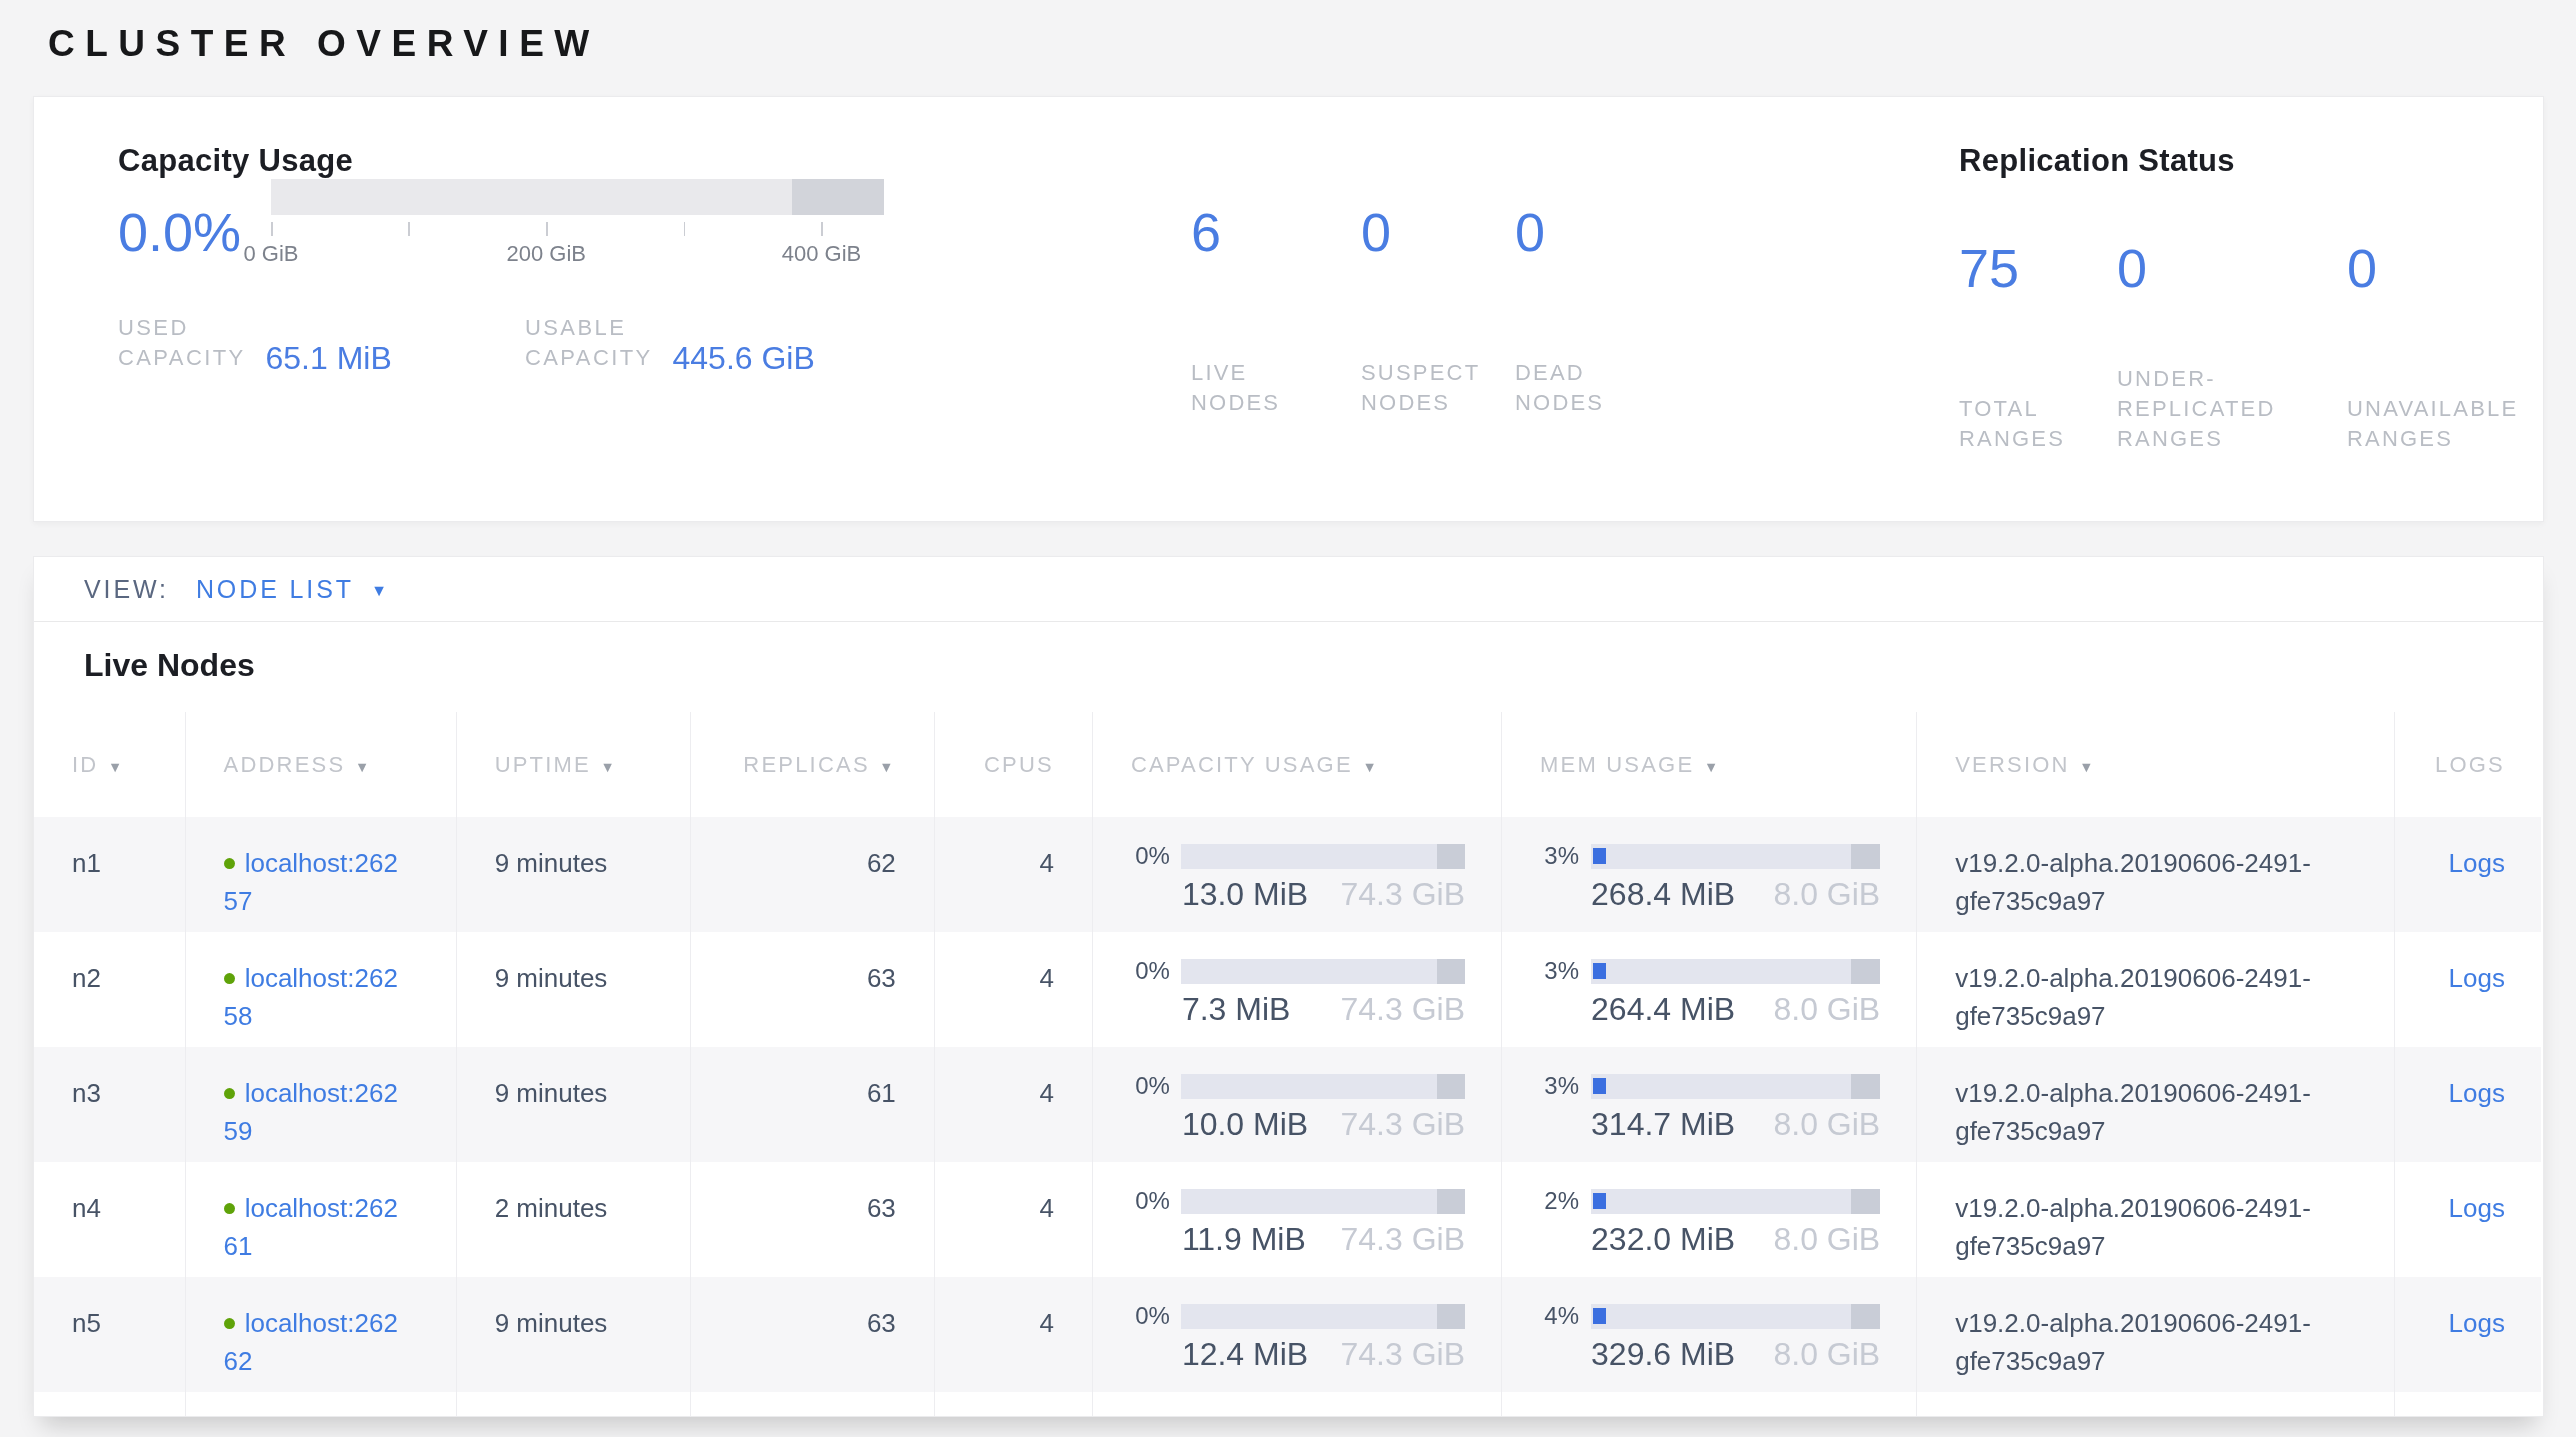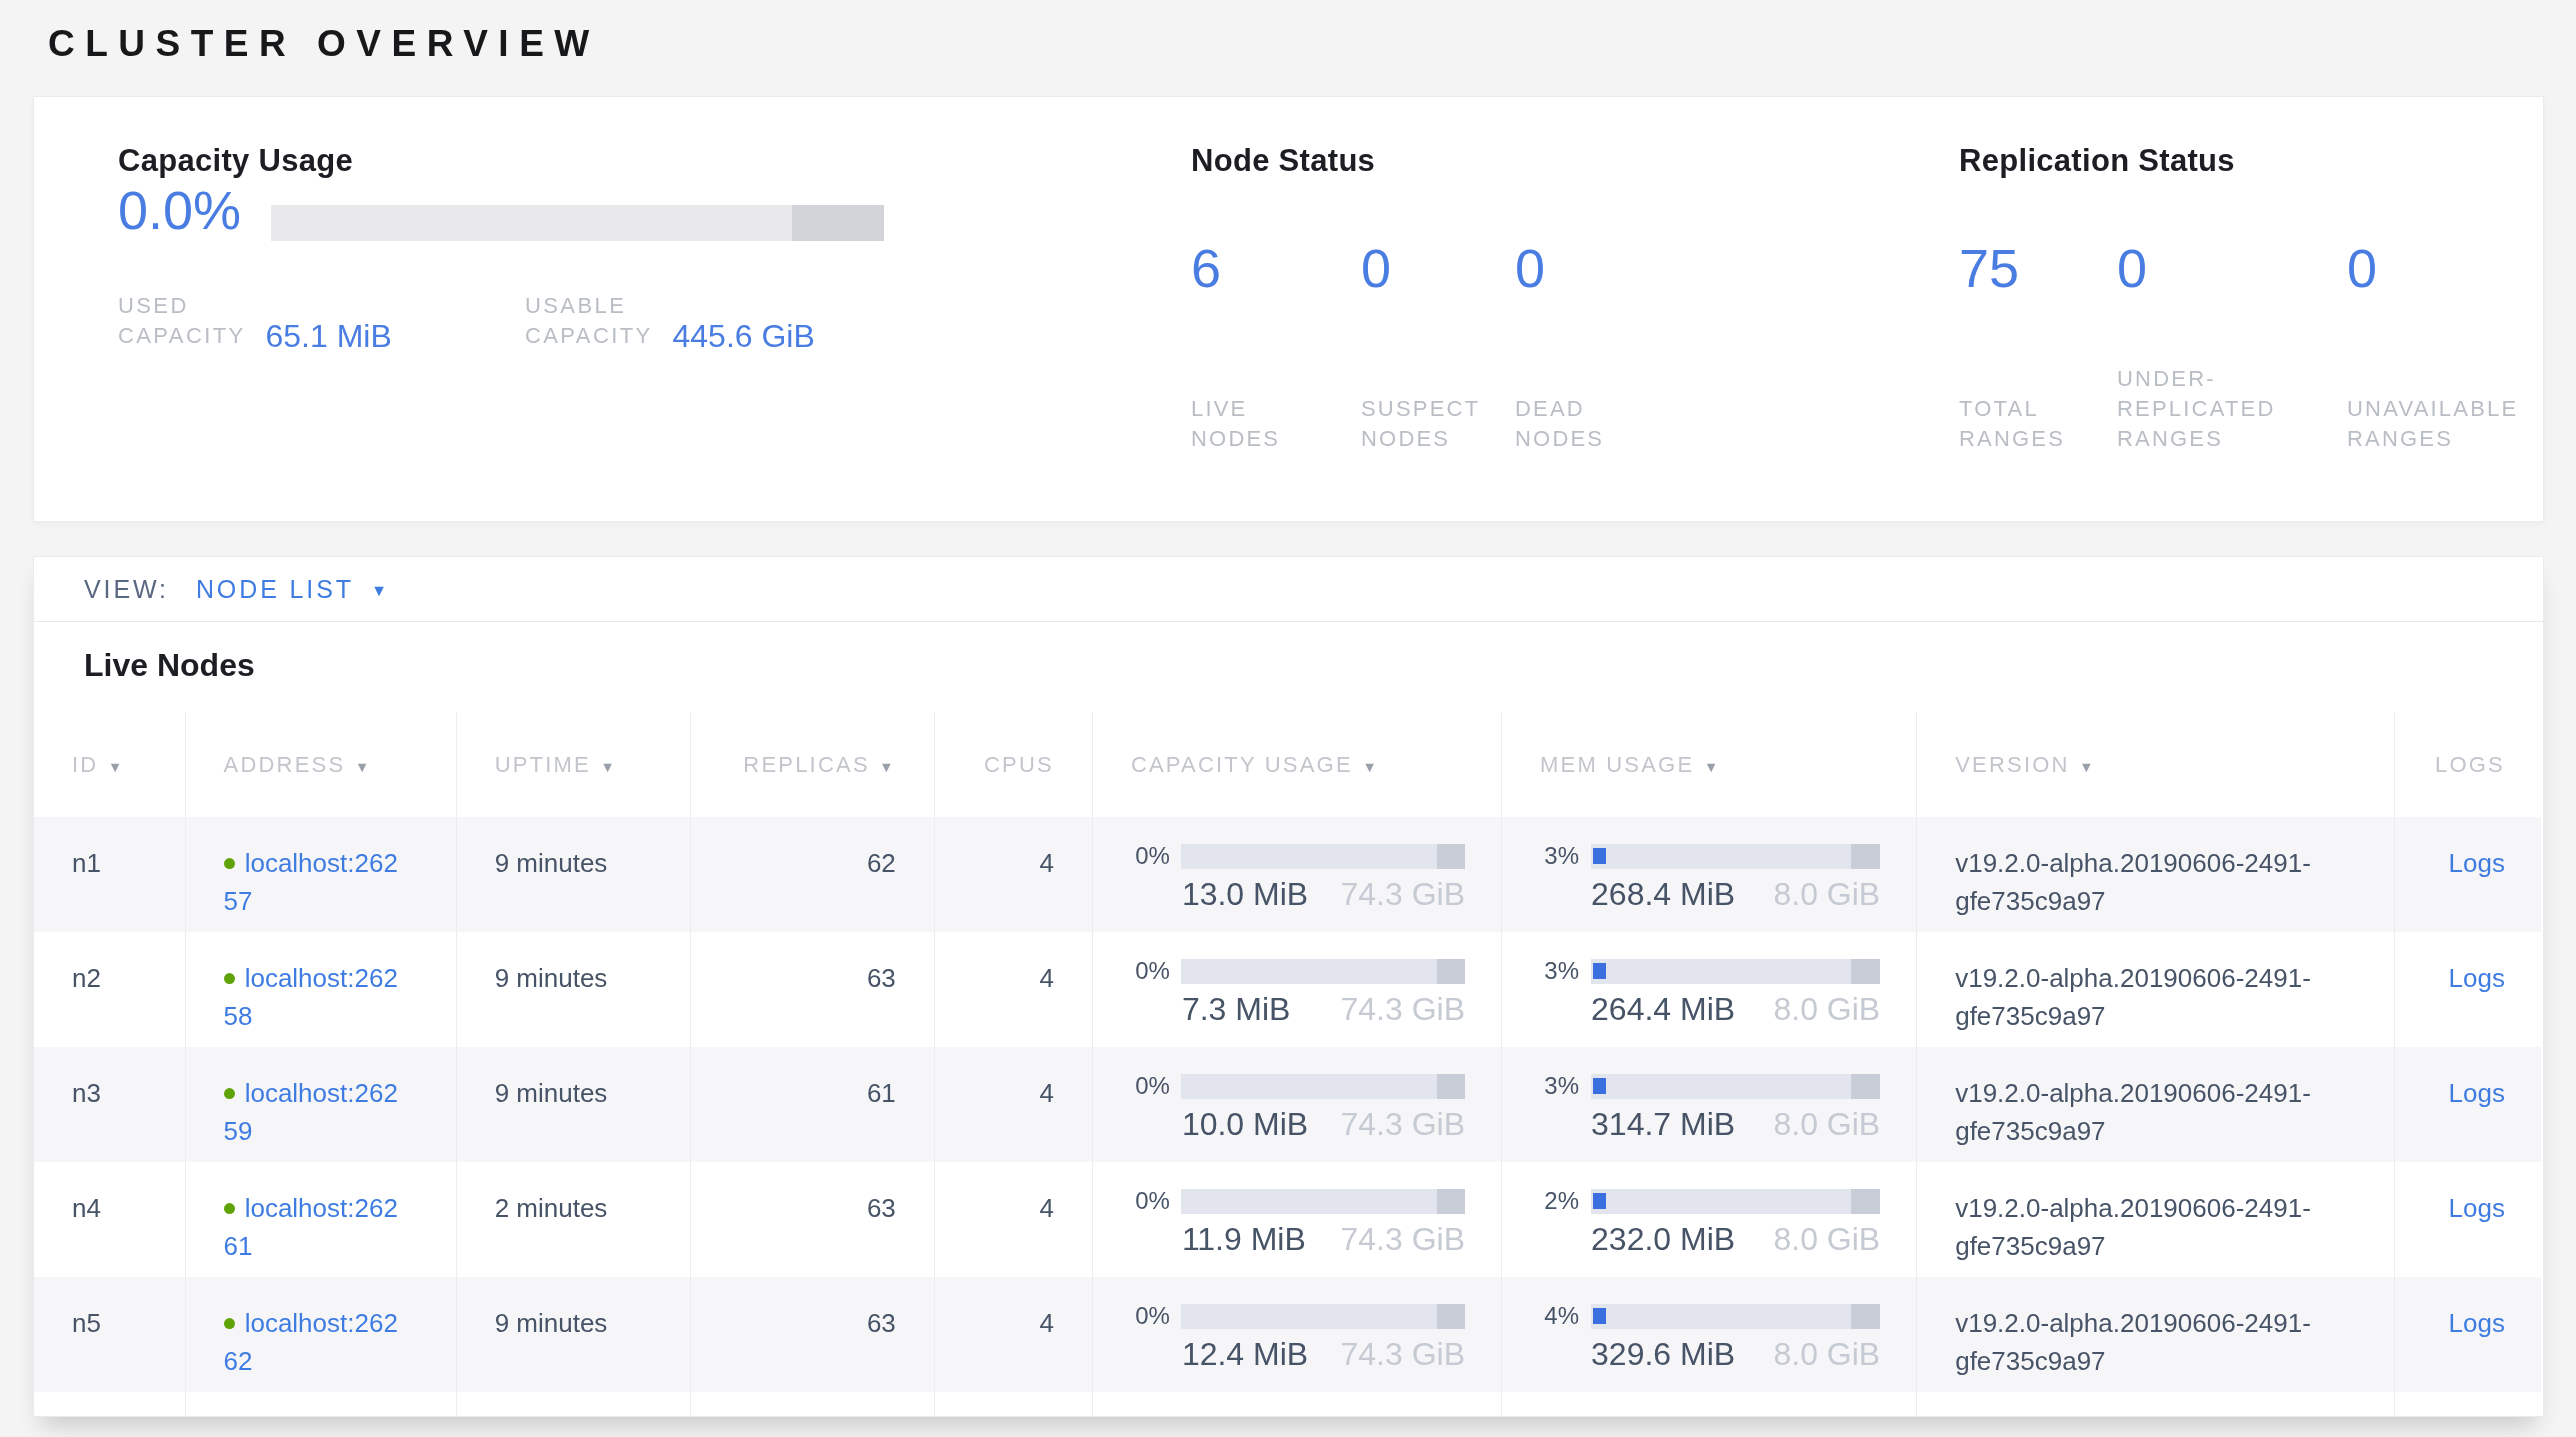--- a/index.html
+++ b/index.html
@@ -161,36 +161,45 @@
   <div class="page-title">CLUSTER OVERVIEW</div>
 
   <div class="summary-card">
 
     <div class="sec sec-capacity">
       <div class="sec-heading">Capacity Usage</div>
       <div class="cap-chart">
         <div class="cap-pct">0.0%</div>
         <div class="bar-block">
           <div class="summary-bar"></div>
+          <div class="cap-axis">
+              <div class="tick" style="left: 0%;"></div>
+              <div class="tick-label" style="left: 0%;">0 GiB</div>
+              <div class="tick" style="left: 22.4%;"></div>
+              <div class="tick" style="left: 44.9%;"></div>
+              <div class="tick-label" style="left: 44.9%;">200 GiB</div>
+              <div class="tick" style="left: 67.3%;"></div>
+              <div class="tick" style="left: 89.8%;"></div>
+              <div class="tick-label" style="left: 89.8%;">400 GiB</div>
+            </div>
         </div>
       </div>
       <div class="cap-stats">
         <div class="cap-stat first">
           <div class="cap-stat-label">USED CAPACITY</div>
           <div class="cap-stat-value">65.1 MiB</div>
         </div>
         <div class="cap-stat">
           <div class="cap-stat-label">USABLE CAPACITY</div>
           <div class="cap-stat-value">445.6 GiB</div>
         </div>
       </div>
     </div>
 
     <div class="sec sec-node">
-      <div class="sec-heading">Node Status</div>
       <div class="stats-row">
         <div class="stat">
           <div class="stat-num">6</div>
           <div class="stat-label lbl-sm">LIVE NODES</div>
         </div>
         <div class="stat">
           <div class="stat-num">0</div>
           <div class="stat-label lbl-sm">SUSPECT NODES</div>
         </div>
         <div class="stat">

